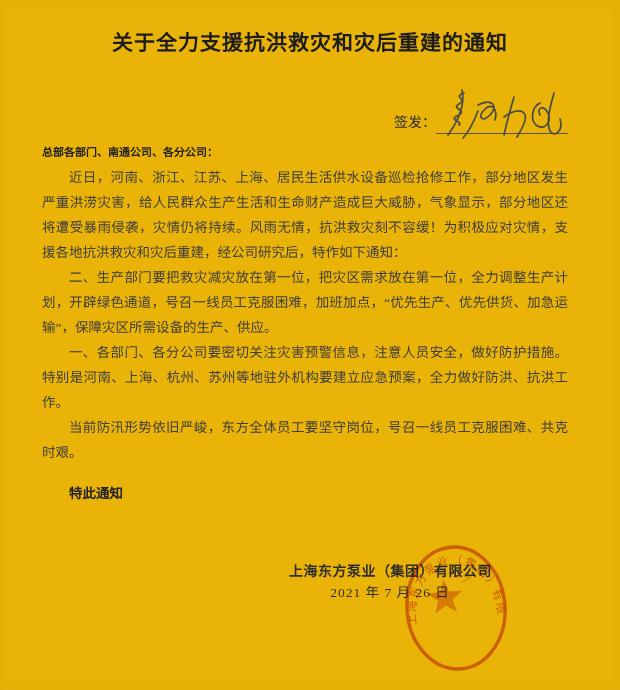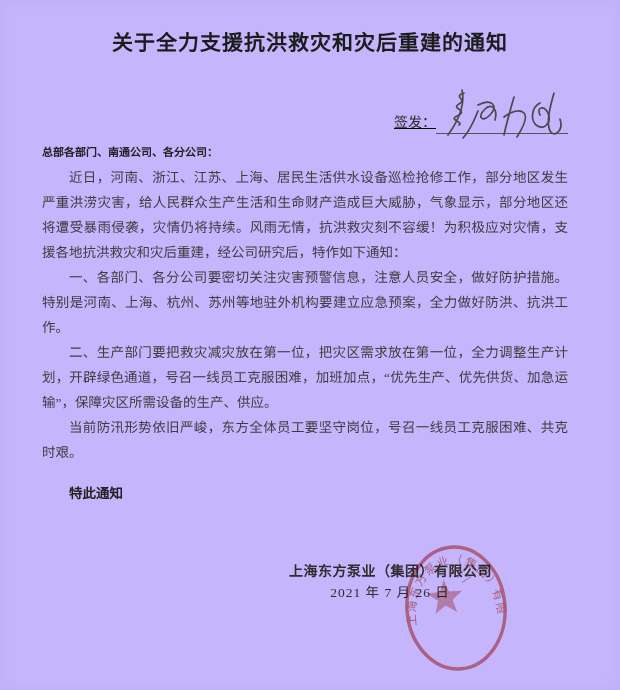--- a/index.html
+++ b/index.html
@@ -4,40 +4,39 @@
 <style>
   * { margin:0; padding:0; box-sizing:border-box; }
   html,body { width:620px; height:690px; }
   body {
     background:#f6f6f6;
     font-family:"Liberation Serif","DejaVu Serif",serif;
   }
   .page {
     position:relative;
     width:620px; height:690px;
-    background:#c4b5fd;
+    background:#eab308;
     overflow:hidden;
     box-shadow:inset 0 0 18px rgba(0,0,0,0.03);
   }
   .title {
     position:absolute;
     top:26px; left:0; right:0;
     text-align:center;
     font-family:"Liberation Sans","DejaVu Sans",sans-serif;
     font-weight:bold;
     font-size:21px;
     letter-spacing:1px;
     color:#1c1c1c;
   }
   .sign-row {
     position:absolute;
     top:92px; right:52px;
     display:flex;
     align-items:flex-end;
-    text-decoration:underline;
   }
   .sign-label {
     font-size:14px;
     color:#2b2b2b;
     padding-bottom:3px;
     white-space:nowrap;
   }
   .sign-area {
     position:relative;
     width:132px; height:42px;
@@ -113,22 +112,22 @@
           <path d="M114,18 C106,22 104,34 110,40 C118,46 126,38 122,28 C118,20 110,22 114,30"></path>
           <path d="M128,8 C124,22 120,37 124,46 C128,53 138,46 134,34"></path>
         </g>
       </svg>
     </span>
   </div>
 
   <div class="body-text">
     <div class="salutation">总部各部门、南通公司、各分公司：</div>
     <p class="para">近日，河南、浙江、江苏、上海、居民生活供水设备巡检抢修工作，部分地区发生严重洪涝灾害，给人民群众生产生活和生命财产造成巨大威胁，气象显示，部分地区还将遭受暴雨侵袭，灾情仍将持续。风雨无情，抗洪救灾刻不容缓！为积极应对灾情，支援各地抗洪救灾和灾后重建，经公司研究后，特作如下通知：</p>
+    <p class="para">二、生产部门要把救灾减灾放在第一位，把灾区需求放在第一位，全力调整生产计划，开辟绿色通道，号召一线员工克服困难，加班加点，“优先生产、优先供货、加急运输”，保障灾区所需设备的生产、供应。</p>
     <p class="para">一、各部门、各分公司要密切关注灾害预警信息，注意人员安全，做好防护措施。特别是河南、上海、杭州、苏州等地驻外机构要建立应急预案，全力做好防洪、抗洪工作。</p>
-    <p class="para">二、生产部门要把救灾减灾放在第一位，把灾区需求放在第一位，全力调整生产计划，开辟绿色通道，号召一线员工克服困难，加班加点，“优先生产、优先供货、加急运输”，保障灾区所需设备的生产、供应。</p>
     <p class="para">当前防汛形势依旧严峻，东方全体员工要坚守岗位，号召一线员工克服困难、共克时艰。</p>
     <p class="closing-line">特此通知</p>
   </div>
 
   <div class="closing-block">
     <div class="company-name">上海东方泵业（集团）有限公司</div>
     <div class="doc-date">2021 年 7 月 26 日</div>
   </div>
 
   <svg class="seal" viewBox="0 0 124 142">

